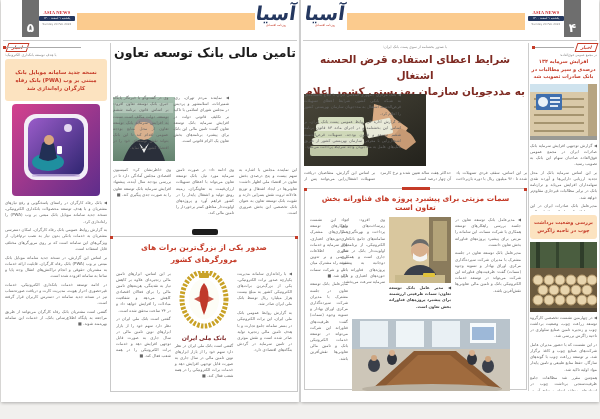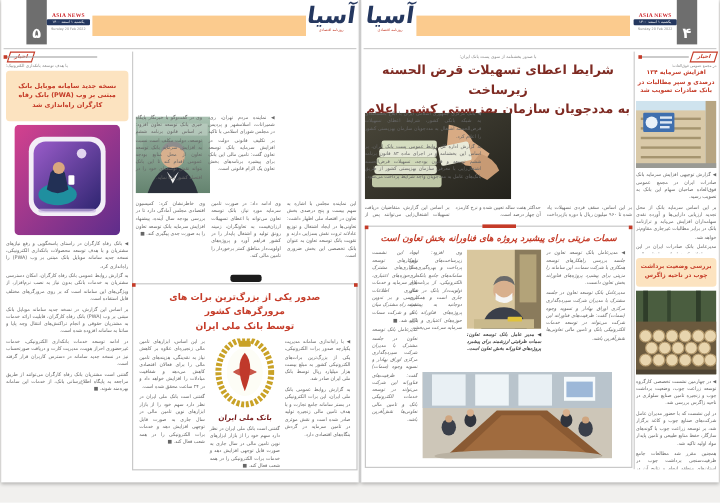--- a/index.html
+++ b/index.html
@@ -112,20 +112,21 @@
         <p class="p">به گزارش روابط عمومی بانک رفاه کارگران، امکان دسترسی مشتریان به خدمات بانکی بدون نیاز به نصب نرم‌افزار، از ویژگی‌های این سامانه است که بر روی مرورگرهای مختلف قابل استفاده است.</p>
         <p class="p">بر اساس این گزارش، در نسخه جدید سامانه موبایل بانک مبتنی بر وب (PWA) بانک رفاه کارگران، قابلیت ارائه خدمات به مشتریان حقوقی و انجام تراکنش‌های انتقال وجه پایا و ساتنا به سامانه افزوده شده است.</p>
         <p class="p">در ادامه توسعه خدمات بانکداری الکترونیکی، خدمات غیرحضوری احراز هویت، مدیریت کارت و دریافت صورتحساب نیز در نسخه جدید سامانه در دسترس کاربران قرار گرفته است.</p>
         <p class="p">گفتنی است مشتریان بانک رفاه کارگران می‌توانند از طریق مراجعه به پایگاه اطلاع‌رسانی بانک، از خدمات این سامانه بهره‌مند شوند. ■</p>
       </div>
     </div>
 
     <div style="position:absolute;left:109px;top:43px;width:.6px;height:348px;background:#ccc;"></div>
 
     <div class="hl-black" style="left:112px;width:184px;top:44px;">
+      <div>تامین مالی بانک توسعه تعاون</div>
     </div>
 
     <div style="position:absolute;left:112px;top:95px;width:184px;height:138px;">
 
       <svg width="62" height="64" viewBox="0 0 62 64" style="position:absolute;right:122px;top:2px;">
         <defs>
           <linearGradient id="g3" x1="0" y1="0" x2="0" y2="1">
             <stop offset="0" stop-color="#a9c2b2"></stop>
               <stop offset="1" stop-color="#64836f"></stop>
           </linearGradient>
@@ -148,21 +149,20 @@
         <p class="p">وی خاطرنشان کرد: کمیسیون اقتصادی مجلس آمادگی دارد تا در بررسی بودجه سال آینده، پیشنهاد افزایش سرمایه بانک توسعه تعاون را به صورت جدی پیگیری کند. ■</p>
       </div>
     </div>
 
     <div class="blacktab" style="left:191px;top:229px;"></div>
     <div class="frame" style="left:109px;top:236px;width:188px;height:156px;">
       <div class="cornersq" style="left:-1px;top:-1px;"></div>
       <div class="cornersq" style="right:-1px;top:-1px;"></div>
       <div class="hl-red" style="font-size:7.6px;line-height:1.55;padding:5px 8px 2px;">
         <div>صدور یکی از بزرگ‌ترین برات های مرورگرهای کشور</div>
-        <div>توسط بانک ملی ایران</div>
       </div>
       <div style="display:flex;gap:4px;padding:3px 5px;height:118px;">
         <div class="colbox" style="width:58px;">
           <p class="p">◀ با راه‌اندازی سامانه مدیریت یکپارچه صدور برات الکترونیکی، یکی از بزرگ‌ترین برات‌های الکترونیکی کشور به مبلغ بیست هزار میلیارد ریال توسط بانک ملی ایران صادر شد.</p>
           <p class="p">به گزارش روابط عمومی بانک ملی ایران، این برات الکترونیکی در بستر سامانه جامع تجارت و با هدف تامین مالی زنجیره تولید صادر شده است و نقش موثری در تامین سرمایه در گردش بنگاه‌های اقتصادی دارد.</p>
         </div>
         <div style="width:62px;text-align:center;">
 
           <svg width="50" height="62" viewBox="0 0 50 62" style="margin:0 auto;">
             <ellipse cx="25" cy="28" rx="22" ry="27" fill="#fff" stroke="#c9a227" stroke-width="5" stroke-dasharray="2.5 1.4"></ellipse>
@@ -200,21 +200,21 @@
     <div class="head-rule"></div>
 
     <div class="tabrow" style="left:229px;width:67px;">
       <div class="newstab" style="right:0;">اخبار</div>
       <div class="tabline" style="left:4px;width:40px;"></div>
       <div class="reddot" style="left:2px;"></div>
     </div>
 
     <div class="kicker" style="position:absolute;left:3px;width:222px;top:45px;text-align:center;">با صدور بخشنامه از سوی پست بانک ایران؛</div>
     <div class="hl-maroon" style="left:3px;width:222px;top:52px;">
-      <div>شرایط اعطای تسهیلات قرض الحسنه زیرساخت</div>
+      <div>شرایط اعطای استفاده قرض الحسنه اشتغال</div>
       <div>به مددجویان سازمان بهزیستی کشور اعلام شد</div>
     </div>
 
     <div style="position:absolute;left:3px;top:92px;width:223px;height:94px;">
 
       <svg width="122" height="72" viewBox="0 0 122 72" style="position:absolute;left:0;top:2px;">
         <defs>
           <linearGradient id="g4" x1="0" y1="0" x2="1" y2="1">
             <stop offset="0" stop-color="#4a473a"></stop>
               <stop offset="1" stop-color="#23221c"></stop>
@@ -233,21 +233,21 @@
       <div class="colbox" style="position:absolute;right:126px;top:0;width:97px;height:76px;">
         <p class="p">◀ بانک مرکزی جمهوری اسلامی ایران با ابلاغ بخشنامه‌ای به شبکه بانکی کشور، شرایط اعطای تسهیلات قرض‌الحسنه اشتغال به مددجویان سازمان بهزیستی کشور را اعلام کرد.</p>
         <p class="p">به گزارش اداره کل روابط عمومی پست بانک ایران، بر اساس این بخشنامه و در اجرای ماده ۸۳ قانون برنامه ششم توسعه و قانون بودجه، تسهیلات قرض‌الحسنه اشتغال‌زایی با معرفی سازمان بهزیستی کشور از طریق بانک‌های عامل به مددجویان واجد شرایط پرداخت می‌شود.</p>
       </div>
       <div class="colbox" style="position:absolute;left:0;top:78px;width:223px;height:16px;column-count:3;column-gap:5px;">
         <p class="p">بر این اساس، سقف فردی تسهیلات یاد شده تا ۹۶۰ میلیون ریال با دوره بازپرداخت حداکثر هفت ساله تعیین شده و نرخ کارمزد آن چهار درصد است.</p>
         <p class="p">بر اساس این گزارش، متقاضیان دریافت تسهیلات اشتغال‌زایی می‌توانند پس از ثبت‌نام در سامانه مربوط و معرفی به شعب، مدارک مورد نیاز را ارائه کرده و از تسهیلات قرض‌الحسنه بهره‌مند شوند. ■</p>
       </div>
     </div>
 
-    <div class="frame" style="left:3px;top:188px;width:223px;height:202px;font-style:italic;">
+    <div class="frame" style="left:3px;top:188px;width:223px;height:202px;">
       <div class="redbarctr" style="left:97px;top:-2px;width:28px;"></div>
       <div class="cornersq" style="left:-1px;top:-1px;"></div>
       <div class="cornersq" style="right:-1px;top:-1px;"></div>
       <div class="hl-red" style="font-size:7.4px;padding:5px 6px 3px;">سمات مزیتی برای پیشبرد پروژه های فناورانه بخش تعاون است</div>
       <div style="position:relative;height:176px;margin:2px 5px 0;">
 
         <div class="colbox" style="position:absolute;right:0;top:0;width:66px;height:176px;">
           <p class="p">◀ مدیرعامل بانک توسعه تعاون در جلسه بررسی راهکارهای توسعه همکاری با شرکت سمات، این سامانه را مزیتی برای پیشبرد پروژه‌های فناورانه بخش تعاون دانست.</p>
           <p class="p">مدیرعامل بانک توسعه تعاون در جلسه مشترک با مدیران شرکت سپرده‌گذاری مرکزی اوراق بهادار و تسویه وجوه (سمات) گفت: ظرفیت‌های فناورانه این شرکت می‌تواند در توسعه خدمات الکترونیکی بانک و تامین مالی تعاونی‌ها نقش‌آفرین باشد.</p>
         </div>

